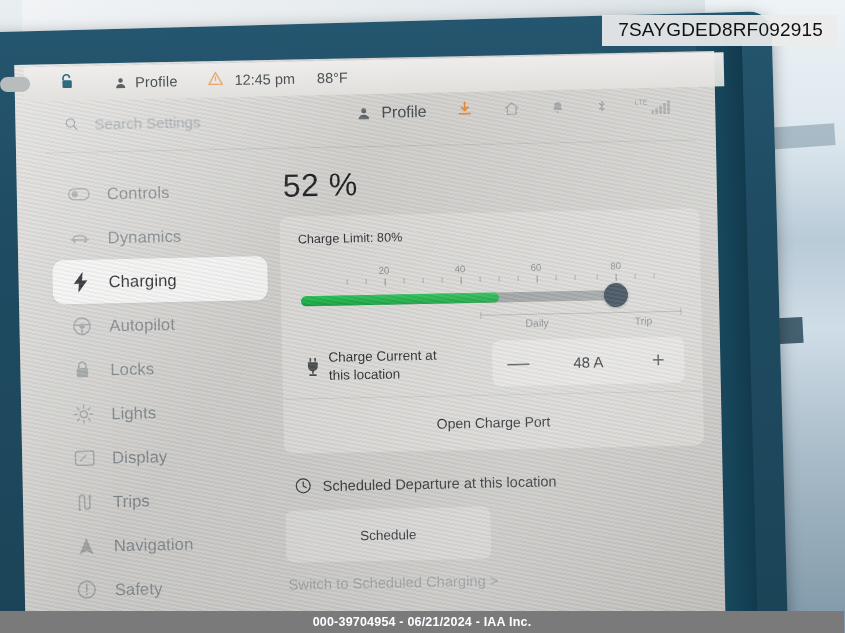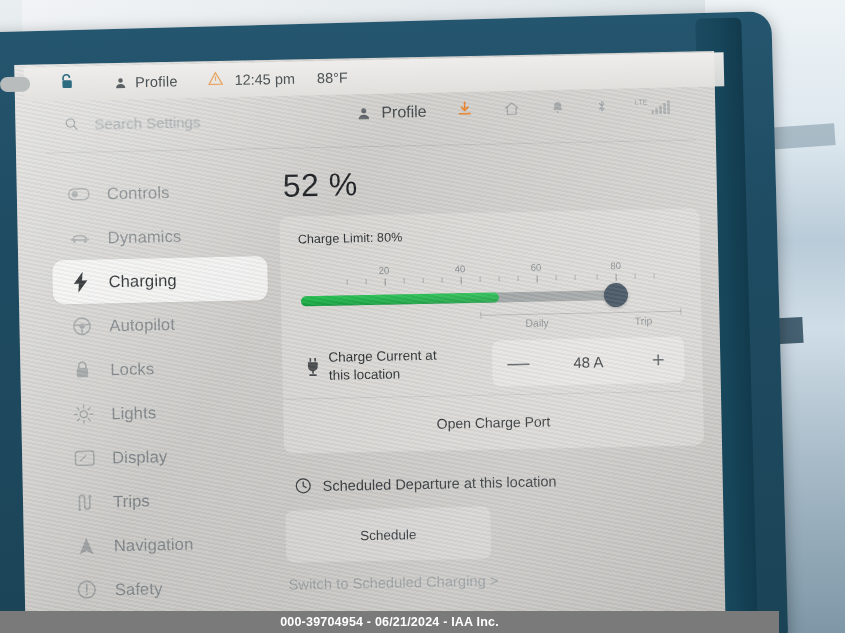--- a/index.html
+++ b/index.html
@@ -138,21 +138,21 @@
   .sched-card{margin-top:16px;width:205px;background:rgba(220,219,216,.55);
     border-radius:8px;height:52px;display:flex;align-items:center;justify-content:center;}
   .sched-card .txt{font-size:13.5px;color:#1e2226;}
 
   .switch-link{margin-top:14px;margin-left:2px;font-size:14.5px;color:#8e9397;letter-spacing:.1px;}
 
   
   .vin{position:absolute;right:8px;top:15px;background:rgba(236,236,236,.93);
     padding:4px 14px 5px 16px;font-size:19px;color:#111;letter-spacing:.2px;
     font-family:"Liberation Sans",sans-serif;}
-  .footer{position:absolute;left:0;bottom:0;width:779px;height:22px;
+  .footer{position:absolute;left:0;bottom:0;width:844px;height:22px;
     background:#7a7a7a;display:flex;align-items:center;justify-content:center;}
   .footer span{font-size:12.5px;color:#fff;font-weight:bold;letter-spacing:.2px;}
 
   .blur{filter:blur(.45px);}
 </style>
 </head>
 <body>
 
 <div id="stage">
 
@@ -453,17 +453,18 @@
       <svg width="15" height="14" viewBox="0 0 18 16">
         <path d="M9 1 17 15H1z" fill="none" stroke="#e8a766" stroke-width="1.6"></path>
         <path d="M9 6v4.2" stroke="#e8a766" stroke-width="1.5" stroke-linecap="round"></path>
       </svg>
     </span>
 
     <span class="sb-time">12:45 pm</span>
     <span class="sb-temp">88°F</span>
   </div>
 
+  <div class="vin">7SAYGDED8RF092915</div>
   <div class="footer">
     <span>000-39704954 - 06/21/2024 - IAA Inc.</span>
   </div>
 
 </div>
 
 </body></html>

